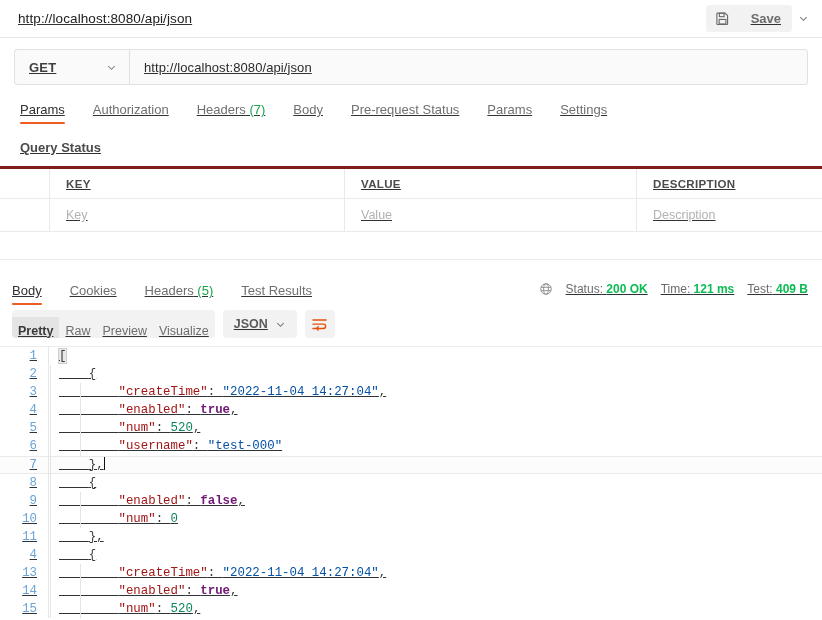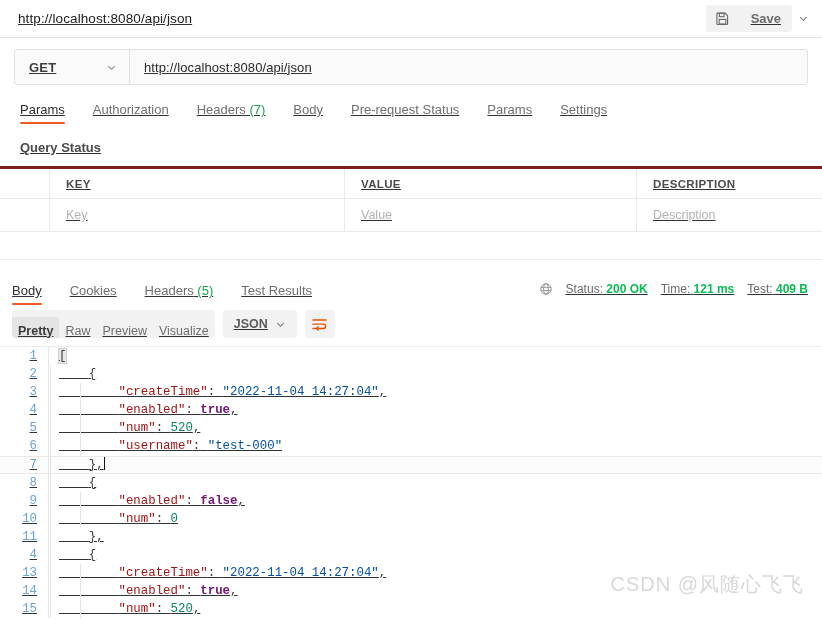--- a/index.html
+++ b/index.html
@@ -386,14 +386,13 @@
           <div class="ctext" style="flex: 1 1 0%;"><span class="iguide" style="left: 1px;"></span><span class="iguide" style="left: 30.8px;"></span><span>        </span><span class="t-key">"enabled"</span><span class="t-punc">: </span><span class="t-bool">true</span><span class="t-punc">,</span></div>
         </div>
         <div class="cline">
           <div class="gut">15</div>
           <div class="gut-div"></div>
           <div class="ctext" style="flex: 1 1 0%;"><span class="iguide" style="left: 1px;"></span><span class="iguide" style="left: 30.8px;"></span><span>        </span><span class="t-key">"num"</span><span class="t-punc">: </span><span class="t-num">520</span><span class="t-punc">,</span></div>
         </div>
       </div>
   </div>
 
-  <div class="watermark">CSDN @风随心飞飞</div>
 </div>
 
 </body></html>

